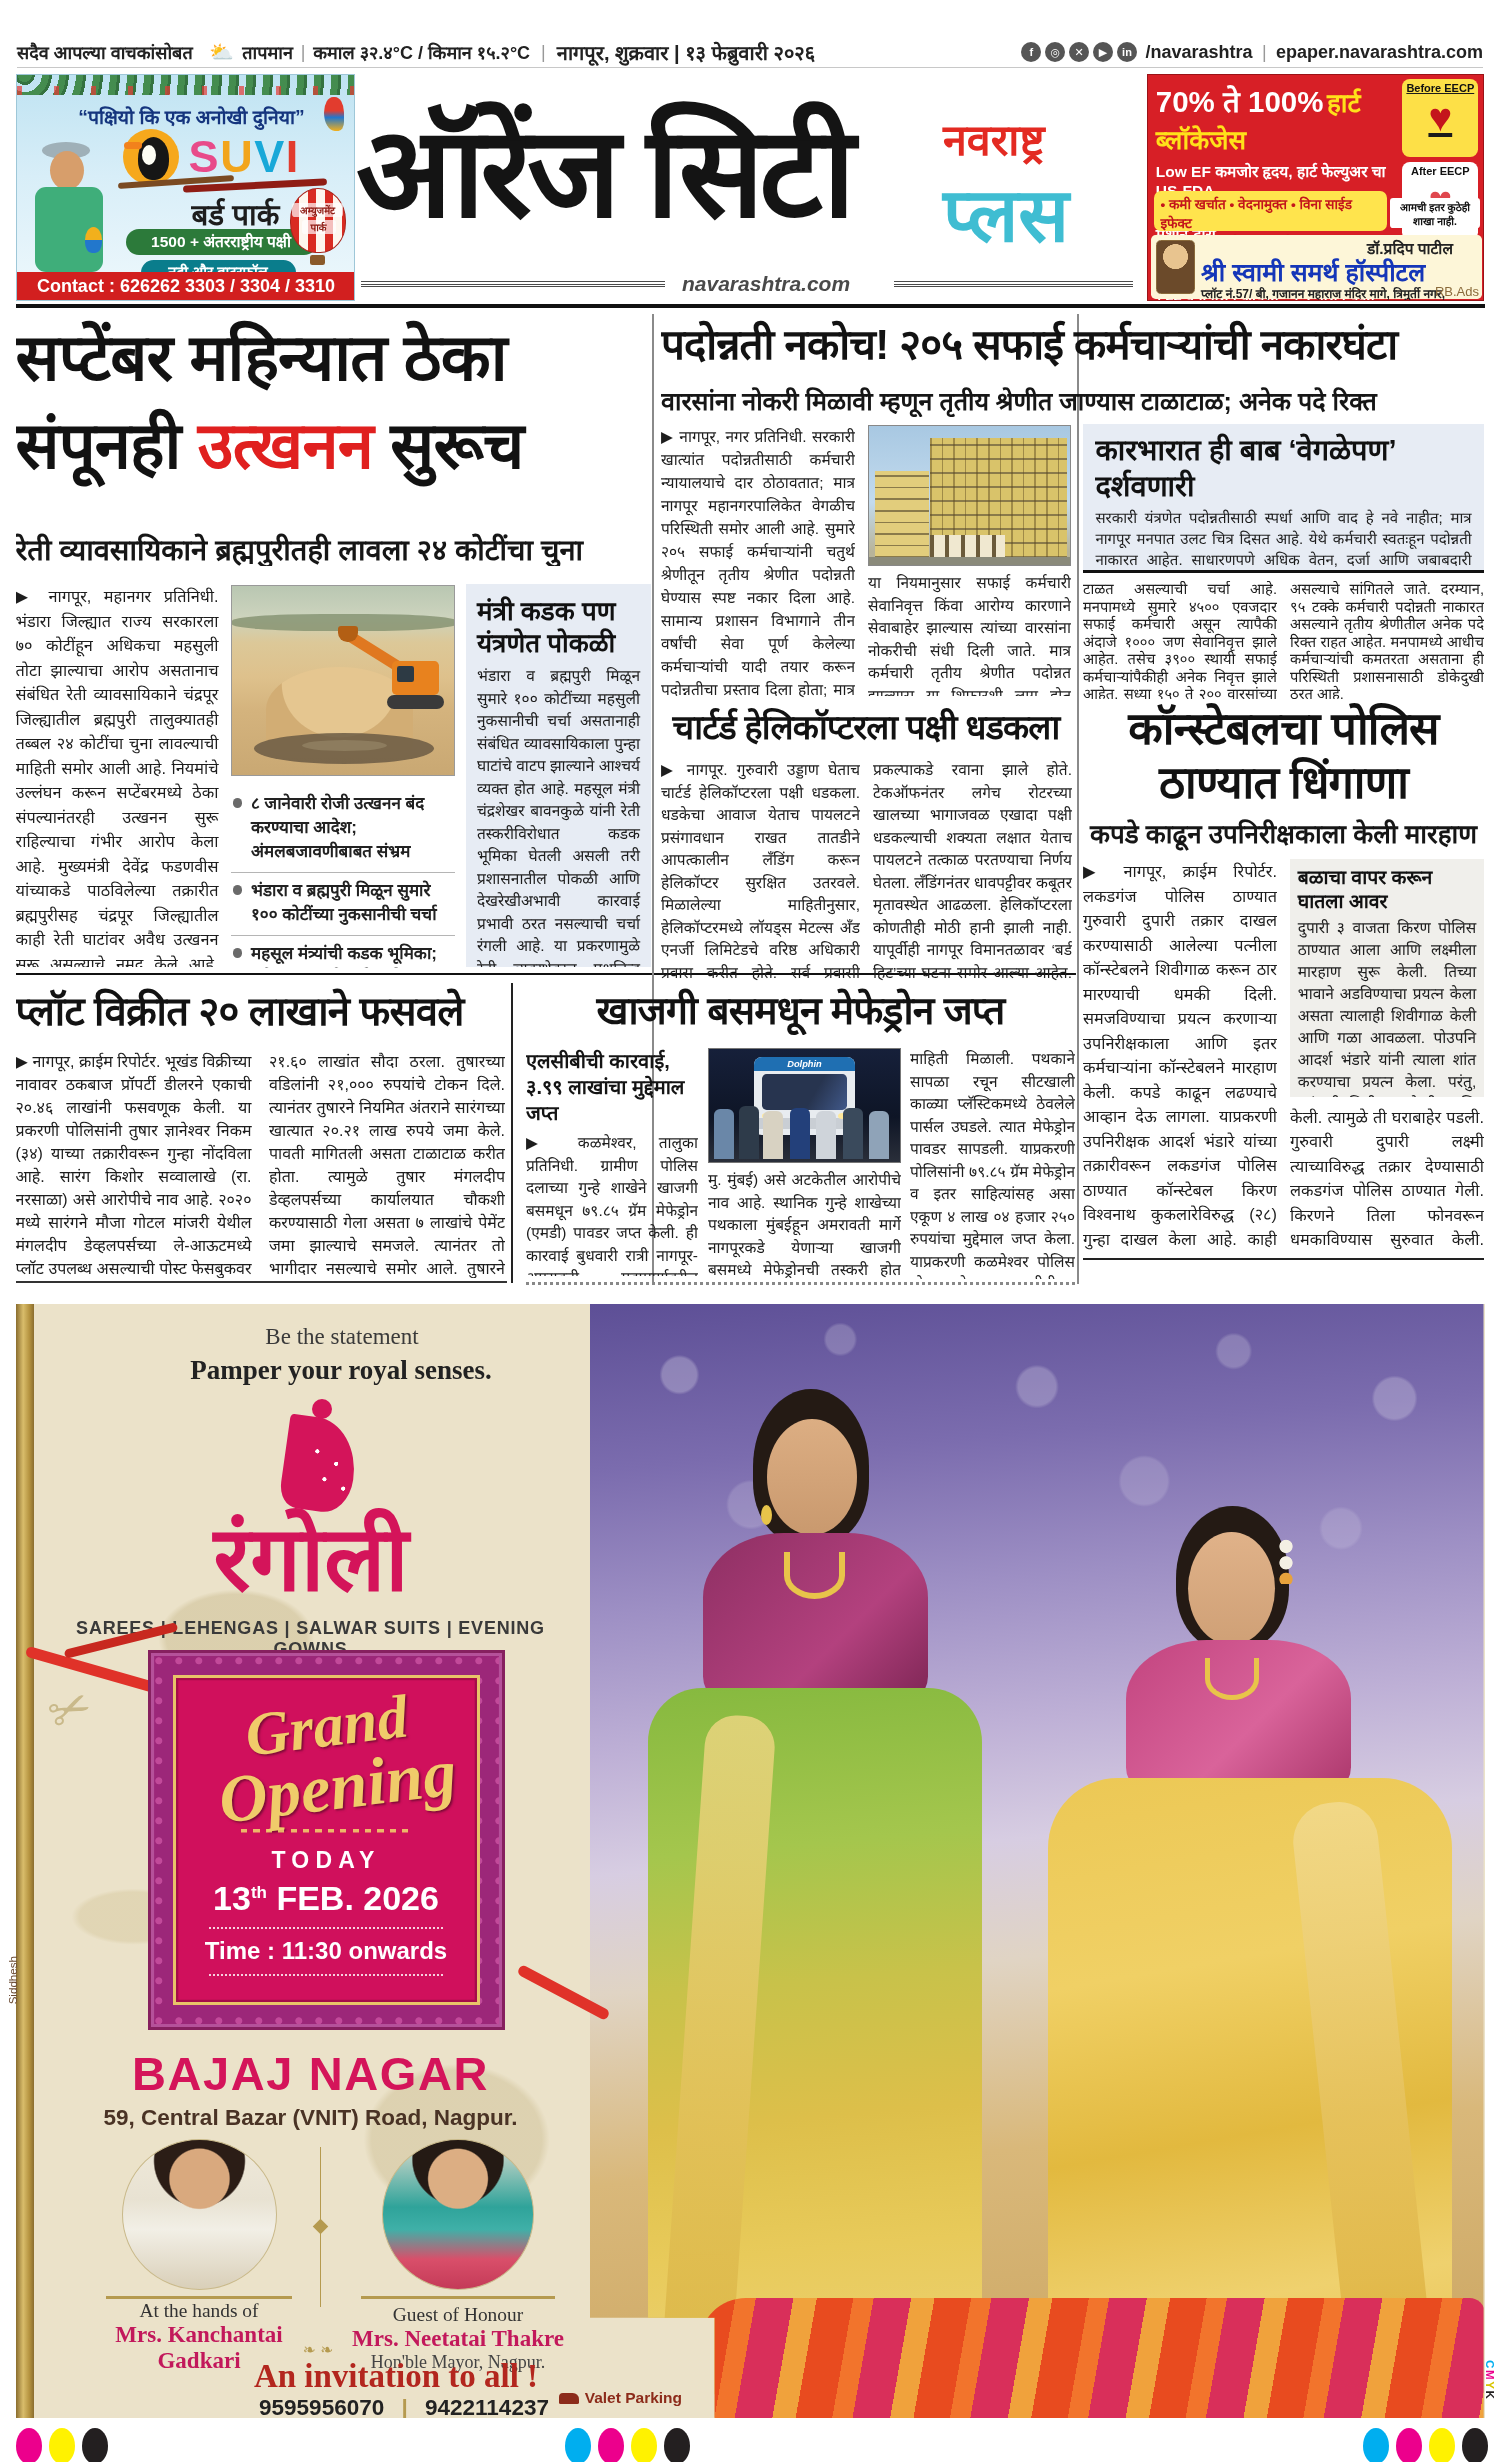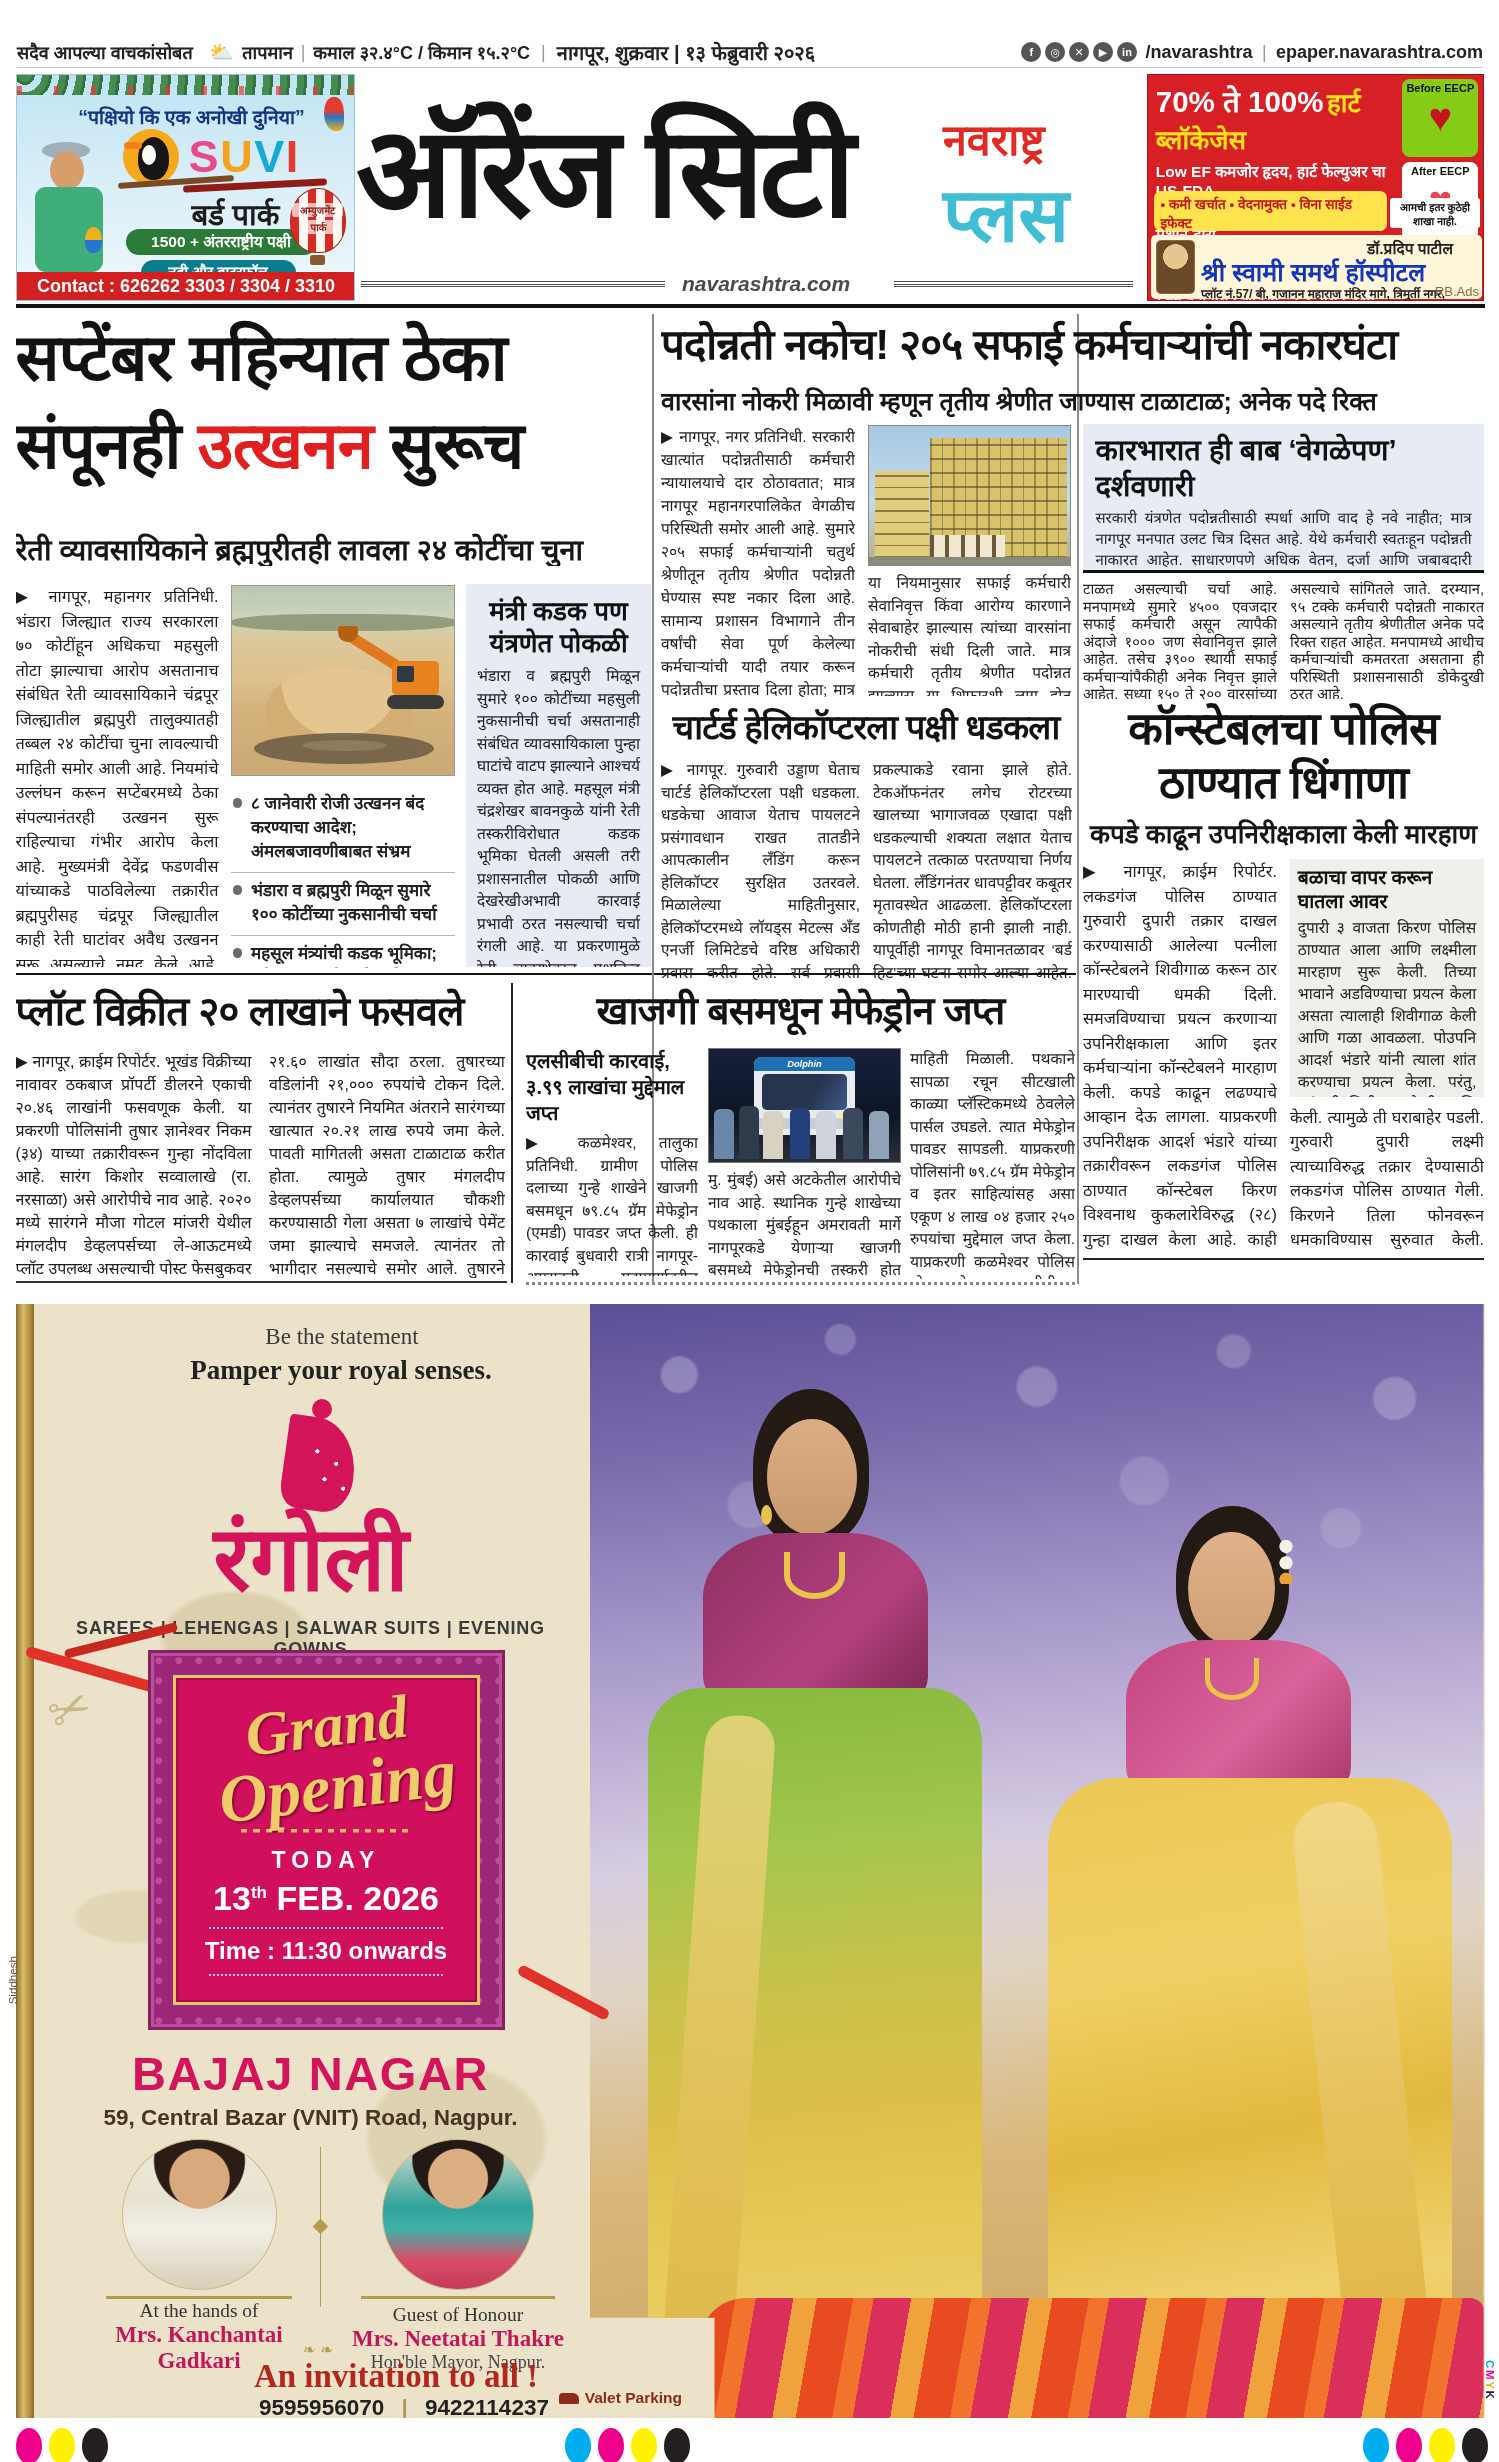--- a/index.html
+++ b/index.html
@@ -105,21 +105,21 @@
       <span class="b" style="font-size:26px;color:#ffe11a;">हार्ट ब्लॉकेजेस</span>
       <div class="b" style="font-size:15.5px;color:#fff;margin-top:3.1px;">Low EF कमजोर हृदय, हार्ट फेल्युअर चा US-FDA</div>
       <div class="b" style="font-size:15.5px;color:#fff;margin-top:1.6px;">मान्यता प्राप्त अत्याधुनिक TS-3 EECP मशीन द्वारा</div>
       <div class="b c" style="margin-top:4.7px;width:238px;height:31px;background:#ffd90f;border-radius:6.2px;color:#d21b1f;font-size:24px;line-height:31px;">विना शस्त्रक्रिया उपचार</div>
       <div style="margin-top:3.9px;">
         <span class="b" style="font-size:14.7px;color:#fff;">। 22 वर्षापासुन कार्यरत</span>
         <span class="b" style="font-size:14.7px;color:#fff;margin-left:11px;">। 4 मशिन युक्त सेंटर</span>
       </div>
     </div>
 
-    <div class="abs c" style="right:4.7px;top:3.9px;width:76px;height:78px;background:#84cc16;border-radius:7.8px;">
+    <div class="abs c" style="right:4.7px;top:3.9px;width:76px;height:78px;background:#fde047;border-radius:7.8px;text-decoration:underline;">
       <div class="b" style="font-size:11px;margin-top:3.1px;color:#111;">Before EECP</div>
       <div style="font-size:40px;line-height:47px;color:#c4151c;">♥</div>
     </div>
     <div class="abs c" style="right:4.7px;top:87px;width:76px;height:78px;background:#fff;border-radius:7.8px;">
       <div class="b" style="font-size:11px;margin-top:3.1px;color:#111;">After EECP</div>
       <div style="font-size:40px;line-height:47px;color:#e0474e;">♥</div>
     </div>
     <div class="abs" style="left:6.2px;top:116px;width:233px;height:40px;background:#ffe44d;border-radius:7px;padding:3.1px 6.2px;">
       <div class="b" style="font-size:13.6px;color:#c4151c;">• कमी खर्चात • वेदनामुक्त • विना साईड इफेक्ट</div>
       <div class="b" style="font-size:13.6px;color:#c4151c;">• भर्ती करण्याची गरज नाही</div>
@@ -159,21 +159,21 @@
     <div class="abs" style="left:70px;top:154px;width:85px;height:11px;background:#9a8a6a;border-radius:50%;opacity:.6;"></div>
   </div>
 
   <div class="abs" style="left:231px;top:786px;width:224px;height:182px;overflow:hidden;">
     <div class="bul">८ जानेवारी रोजी उत्खनन बंद करण्याचा आदेश; अंमलबजावणीबाबत संभ्रम</div>
     <div class="bul">भंडारा व ब्रह्मपुरी मिळून सुमारे १०० कोटींच्या नुकसानीची चर्चा</div>
     <div class="bul" style="border-bottom:none;">महसूल मंत्र्यांची कडक भूमिका; तरी प्रशासनातील पोकळीवर प्रश्न उपस्थित झाले आहे</div>
   </div>
 
   <div class="abs graybox clip" style="left:466px;top:584px;width:185px;height:383px;padding:11px 11px;">
-    <div class="b" style="font-size:26px;line-height:32px;color:#111;margin-bottom:6.2px;text-align:center;">मंत्री कडक पण यंत्रणेत पोकळी</div>
+    <div class="b" style="font-size:26px;line-height:32px;color:#111;margin-bottom:6.2px;">मंत्री कडक पण यंत्रणेत पोकळी</div>
     <div class="j" style="font-size:15.5px;line-height:22.5px;color:#1d1d1d;">भंडारा व ब्रह्मपुरी मिळून सुमारे १०० कोटींच्या महसुली नुकसानीची चर्चा असतानाही संबंधित व्यावसायिकाला पुन्हा घाटांचे वाटप झाल्याने आश्चर्य व्यक्त होत आहे. महसूल मंत्री चंद्रशेखर बावनकुळे यांनी रेती तस्करीविरोधात कडक भूमिका घेतली असली तरी प्रशासनातील पोकळी आणि देखरेखीअभावी कारवाई प्रभावी ठरत नसल्याची चर्चा रंगली आहे. या प्रकरणामुळे रेती व्यवस्थेवरच प्रश्नचिन्ह निर्माण झाले आहे.</div>
   </div>
 
   <div class="abs hrule" style="left:15.5px;top:973px;width:1060px;height:2.3px;"></div>
   <div class="abs vline" style="left:652px;top:314px;height:970px;"></div>
   <div class="abs vline" style="left:1077px;top:314px;height:970px;"></div>
   <div class="abs" style="left:511px;top:983px;width:2.3px;height:300px;background:#222;"></div>
 
   <div class="abs hl clip" style="left:15.5px;top:987px;width:491px;height:50px;font-size:40px;line-height:48px;white-space:nowrap;">प्लॉट विक्रीत २० लाखाने फसवले</div>
   <div class="abs news clip" style="left:15.5px;top:1050px;width:236px;height:228px;font-size:16px;line-height:23px;">▶ नागपूर, क्राईम रिपोर्टर. भूखंड विक्रीच्या नावावर ठकबाज प्रॉपर्टी डीलरने एकाची २०.४६ लाखांनी फसवणूक केली. या प्रकरणी पोलिसांनी तुषार ज्ञानेश्वर निकम (३४) याच्या तक्रारीवरून गुन्हा नोंदविला आहे. सारंग किशोर सव्वालाखे (रा. नरसाळा) असे आरोपीचे नाव आहे. २०२० मध्ये सारंगने मौजा गोटल मांजरी येथील मंगलदीप डेव्हलपर्सच्या ले-आऊटमध्ये प्लॉट उपलब्ध असल्याची पोस्ट फेसबुकवर केली होती. तुषारने संपर्क साधला असता सारंगने तुषारच्या वडिलांना भूखंड पाहण्यासाठी नेले आणि</div>

